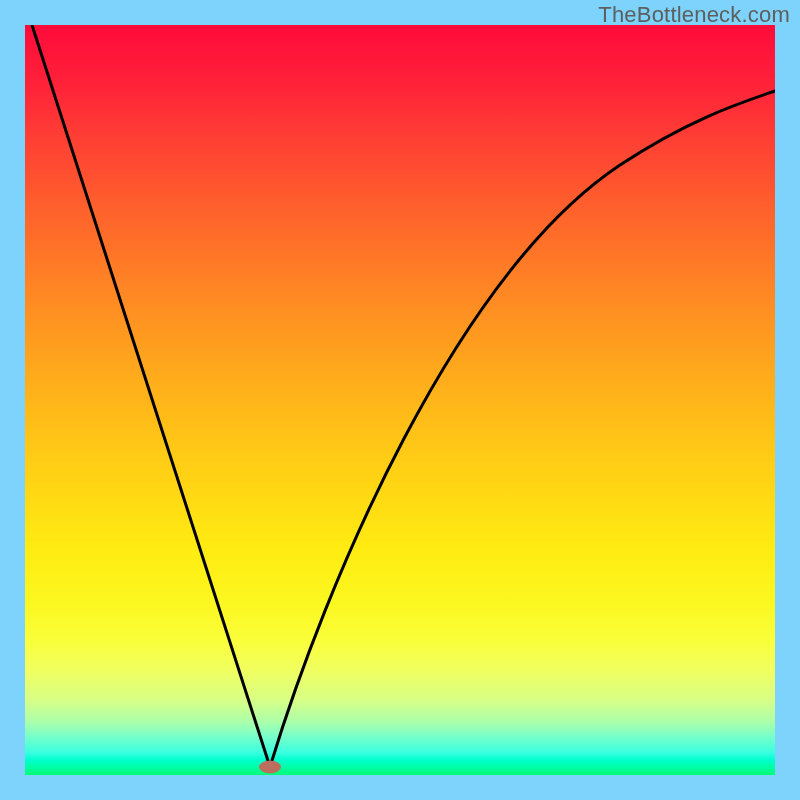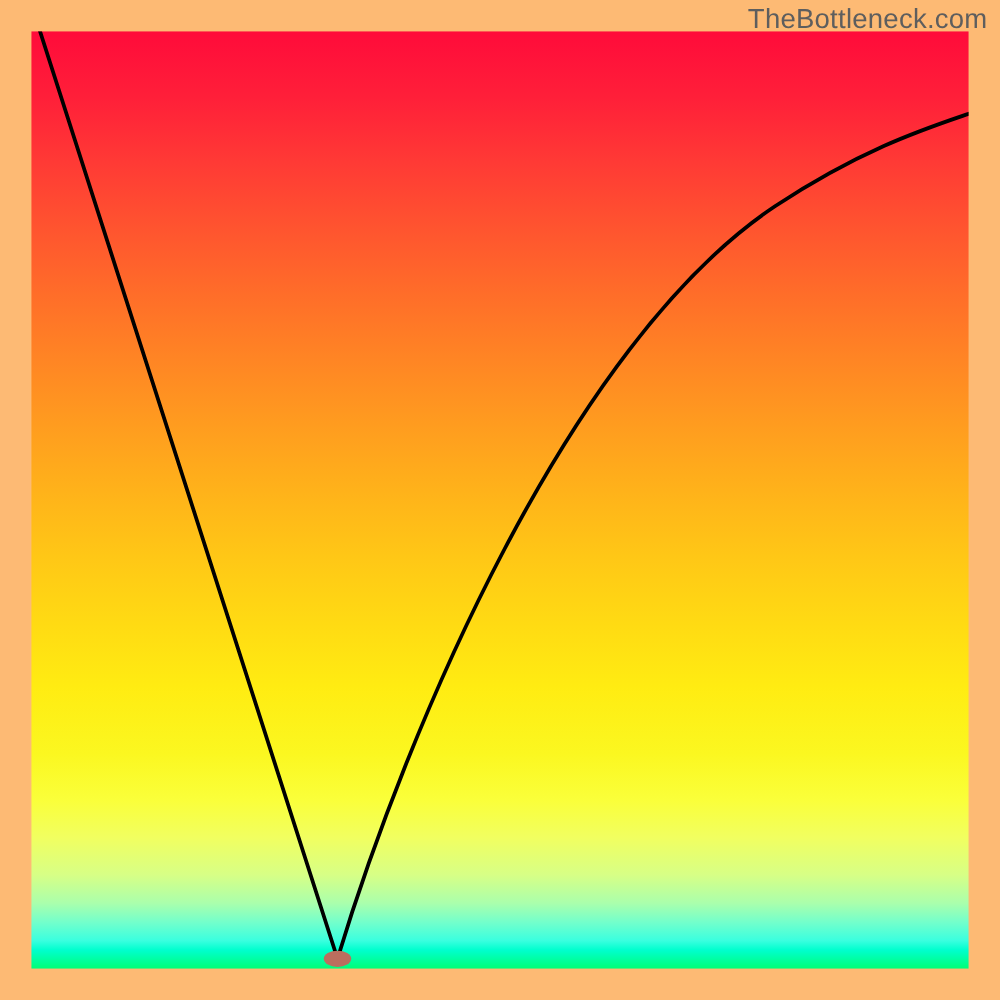--- a/index.html
+++ b/index.html
@@ -1,20 +1,20 @@
 <!DOCTYPE html>
 <html><head>
 <meta charset="utf-8">
 <style>
   * { margin: 0; padding: 0; box-sizing: border-box; }
   html, body { width: 800px; height: 800px; overflow: hidden; background: #000; }
   .outer {
     width: 800px;
     height: 800px;
-    background: #fdba74;
+    background: #7dd3fc;
     position: relative;
     text-align: right;
   }
   .plot-area {
     position: absolute;
     left: 25px;
     top: 25px;
     width: 750px;
     height: 750px;
     overflow: hidden;

